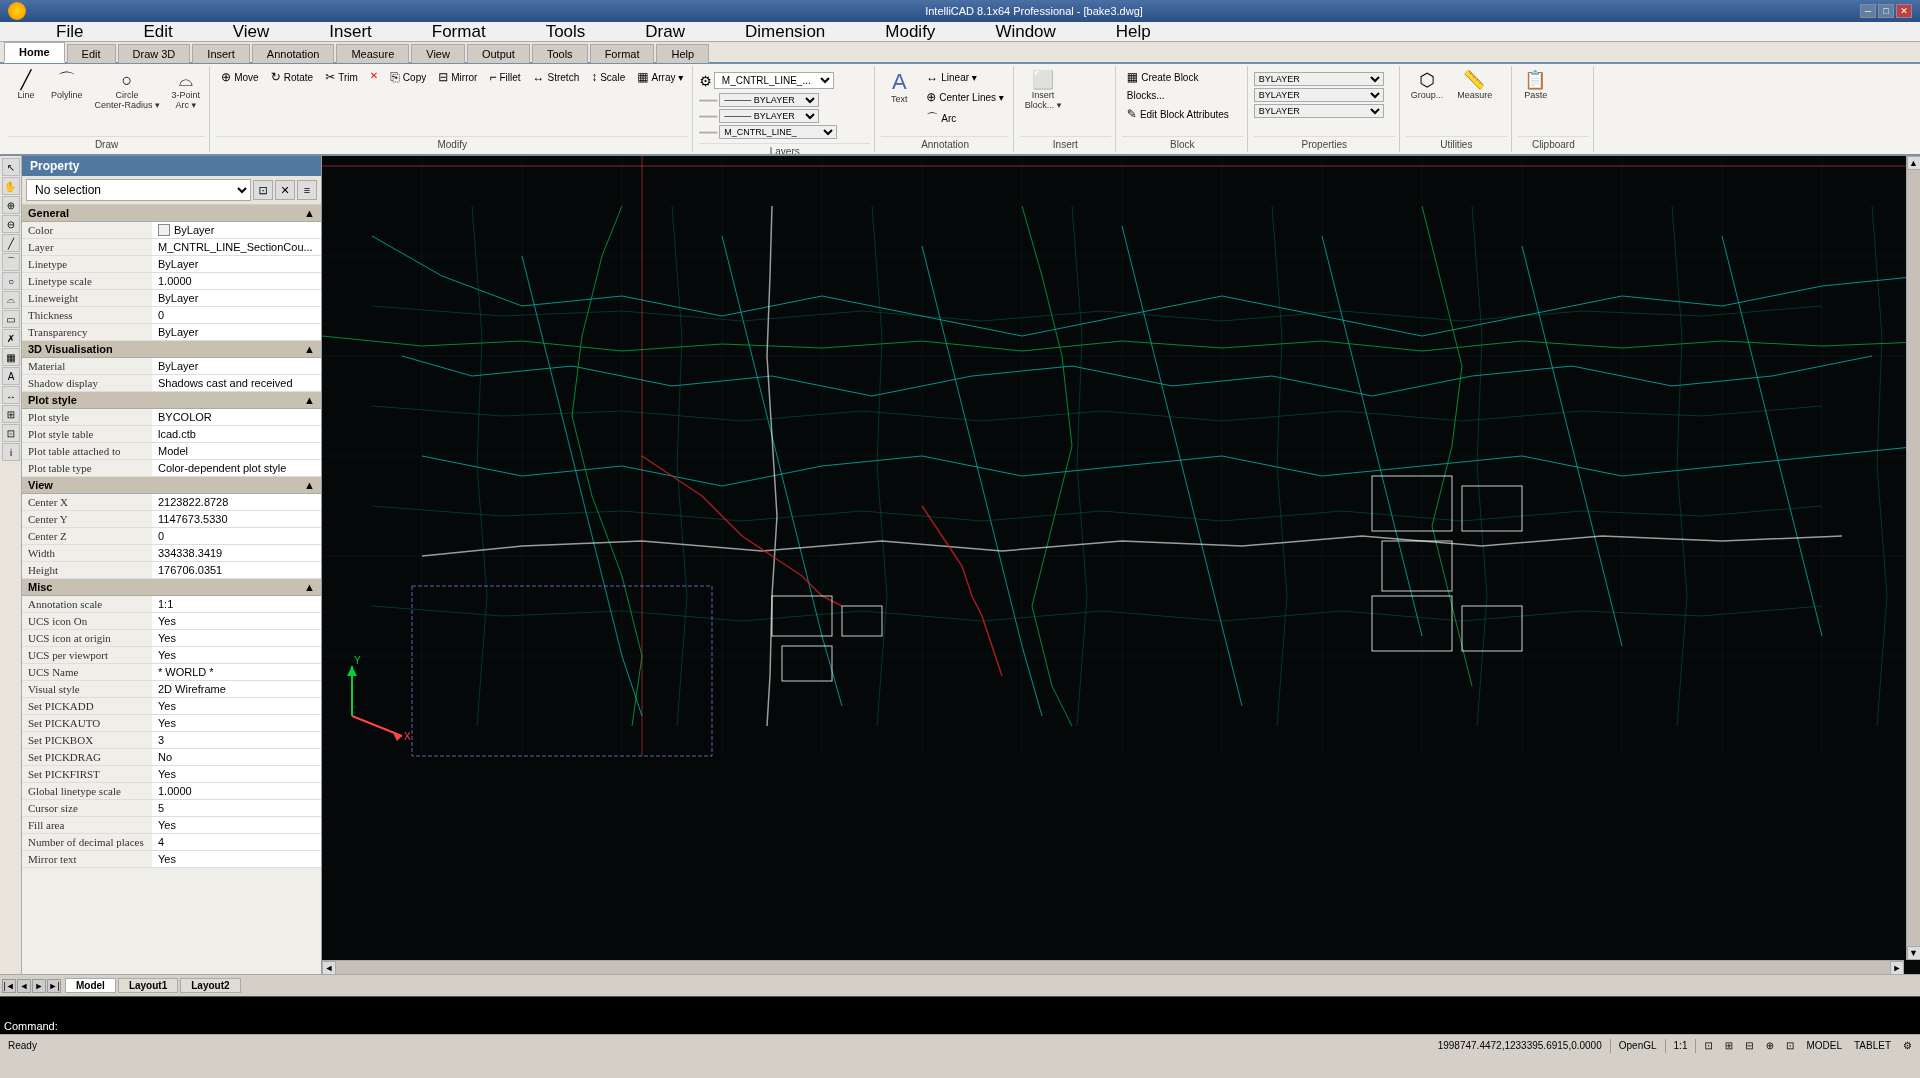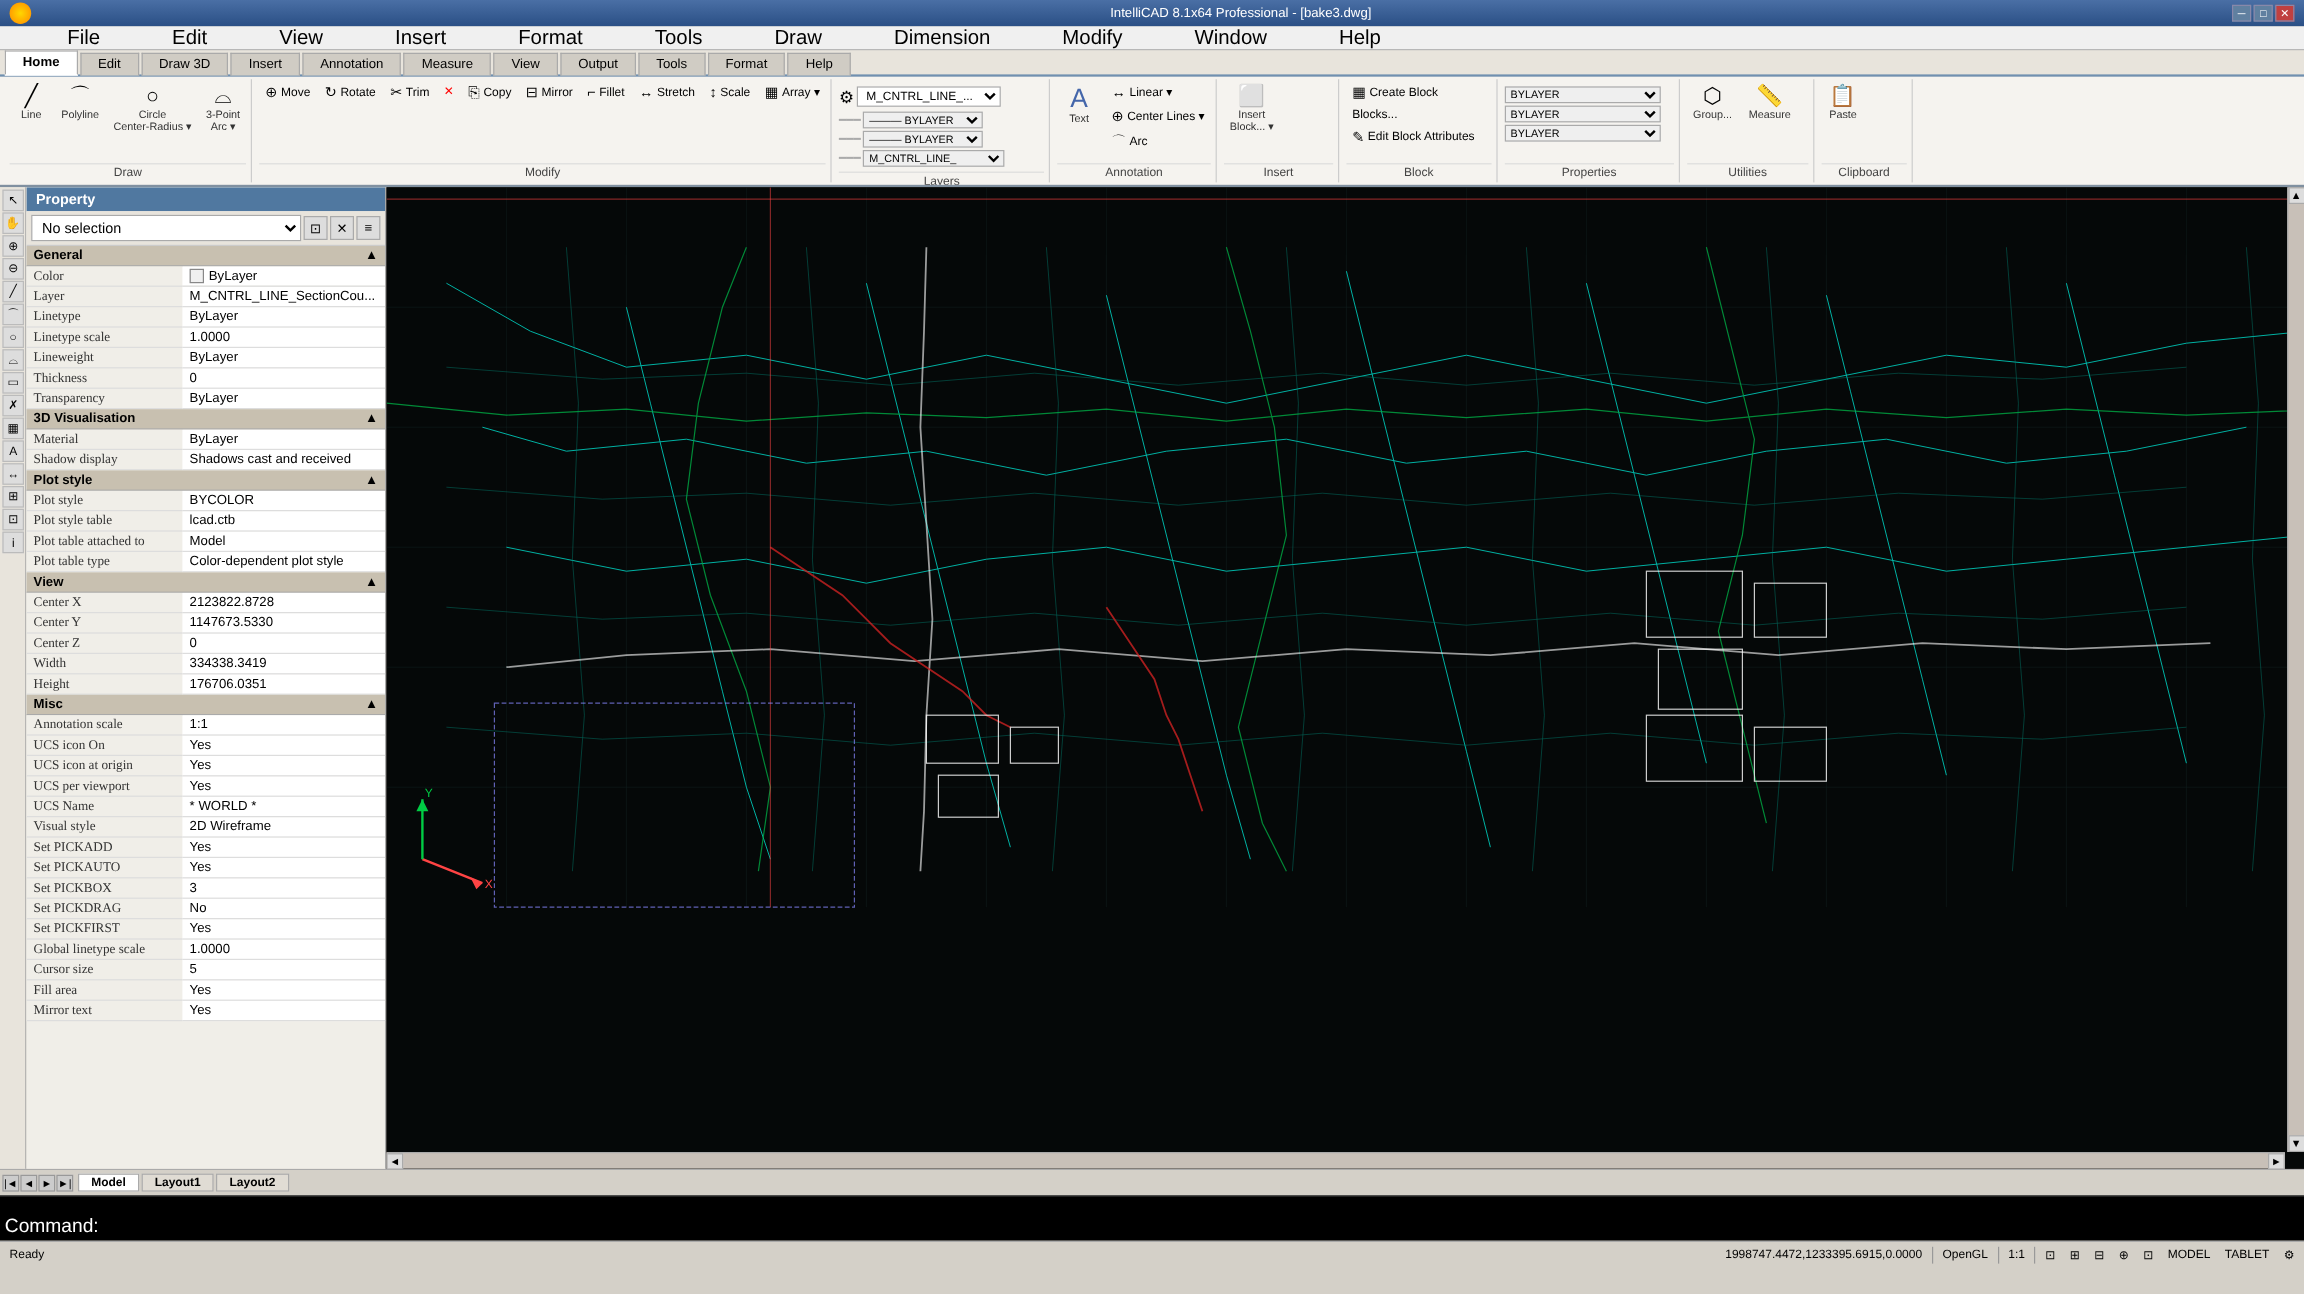--- a/index.html
+++ b/index.html
@@ -171,21 +171,21 @@
     }
 
     
     #command-line {
       height: 38px; background: #000; color: #fff; border-top: 1px solid #555;
       display: flex; flex-direction: column; justify-content: flex-end; padding: 2px 4px;
     }
     #command-input-row {
       display: flex; align-items: center; gap: 4px;
     }
-    #cmd-label { color: #fff; font-size: 16px; }
+    #cmd-label { color: #fff; font-size: 11px; }
     #cmd-input {
       flex: 1; background: #000; color: #fff; border: none; outline: none;
       font-size: 11px; font-family: monospace;
     }
 
     
     #status-bar {
       height: 22px; background: #d4d0c8; border-top: 1px solid #aaa;
       display: flex; align-items: center; justify-content: space-between;
       padding: 0 4px; font-size: 10px;
@@ -646,20 +646,24 @@
         <td>Global linetype scale</td>
         <td>1.0000</td>
       </tr>
       <tr>
         <td>Cursor size</td>
         <td>5</td>
       </tr>
       <tr>
         <td>Fill area</td>
         <td>Yes</td>
+      </tr>
+      <tr>
+        <td>Number of decimal places</td>
+        <td>4</td>
       </tr>
       <tr>
         <td>Mirror text</td>
         <td>Yes</td>
       </tr>
     </tbody>
       </table>
   </div>
 
   <div id="canvas-area" style="position:relative; flex:1; background:#000; overflow:hidden;">

